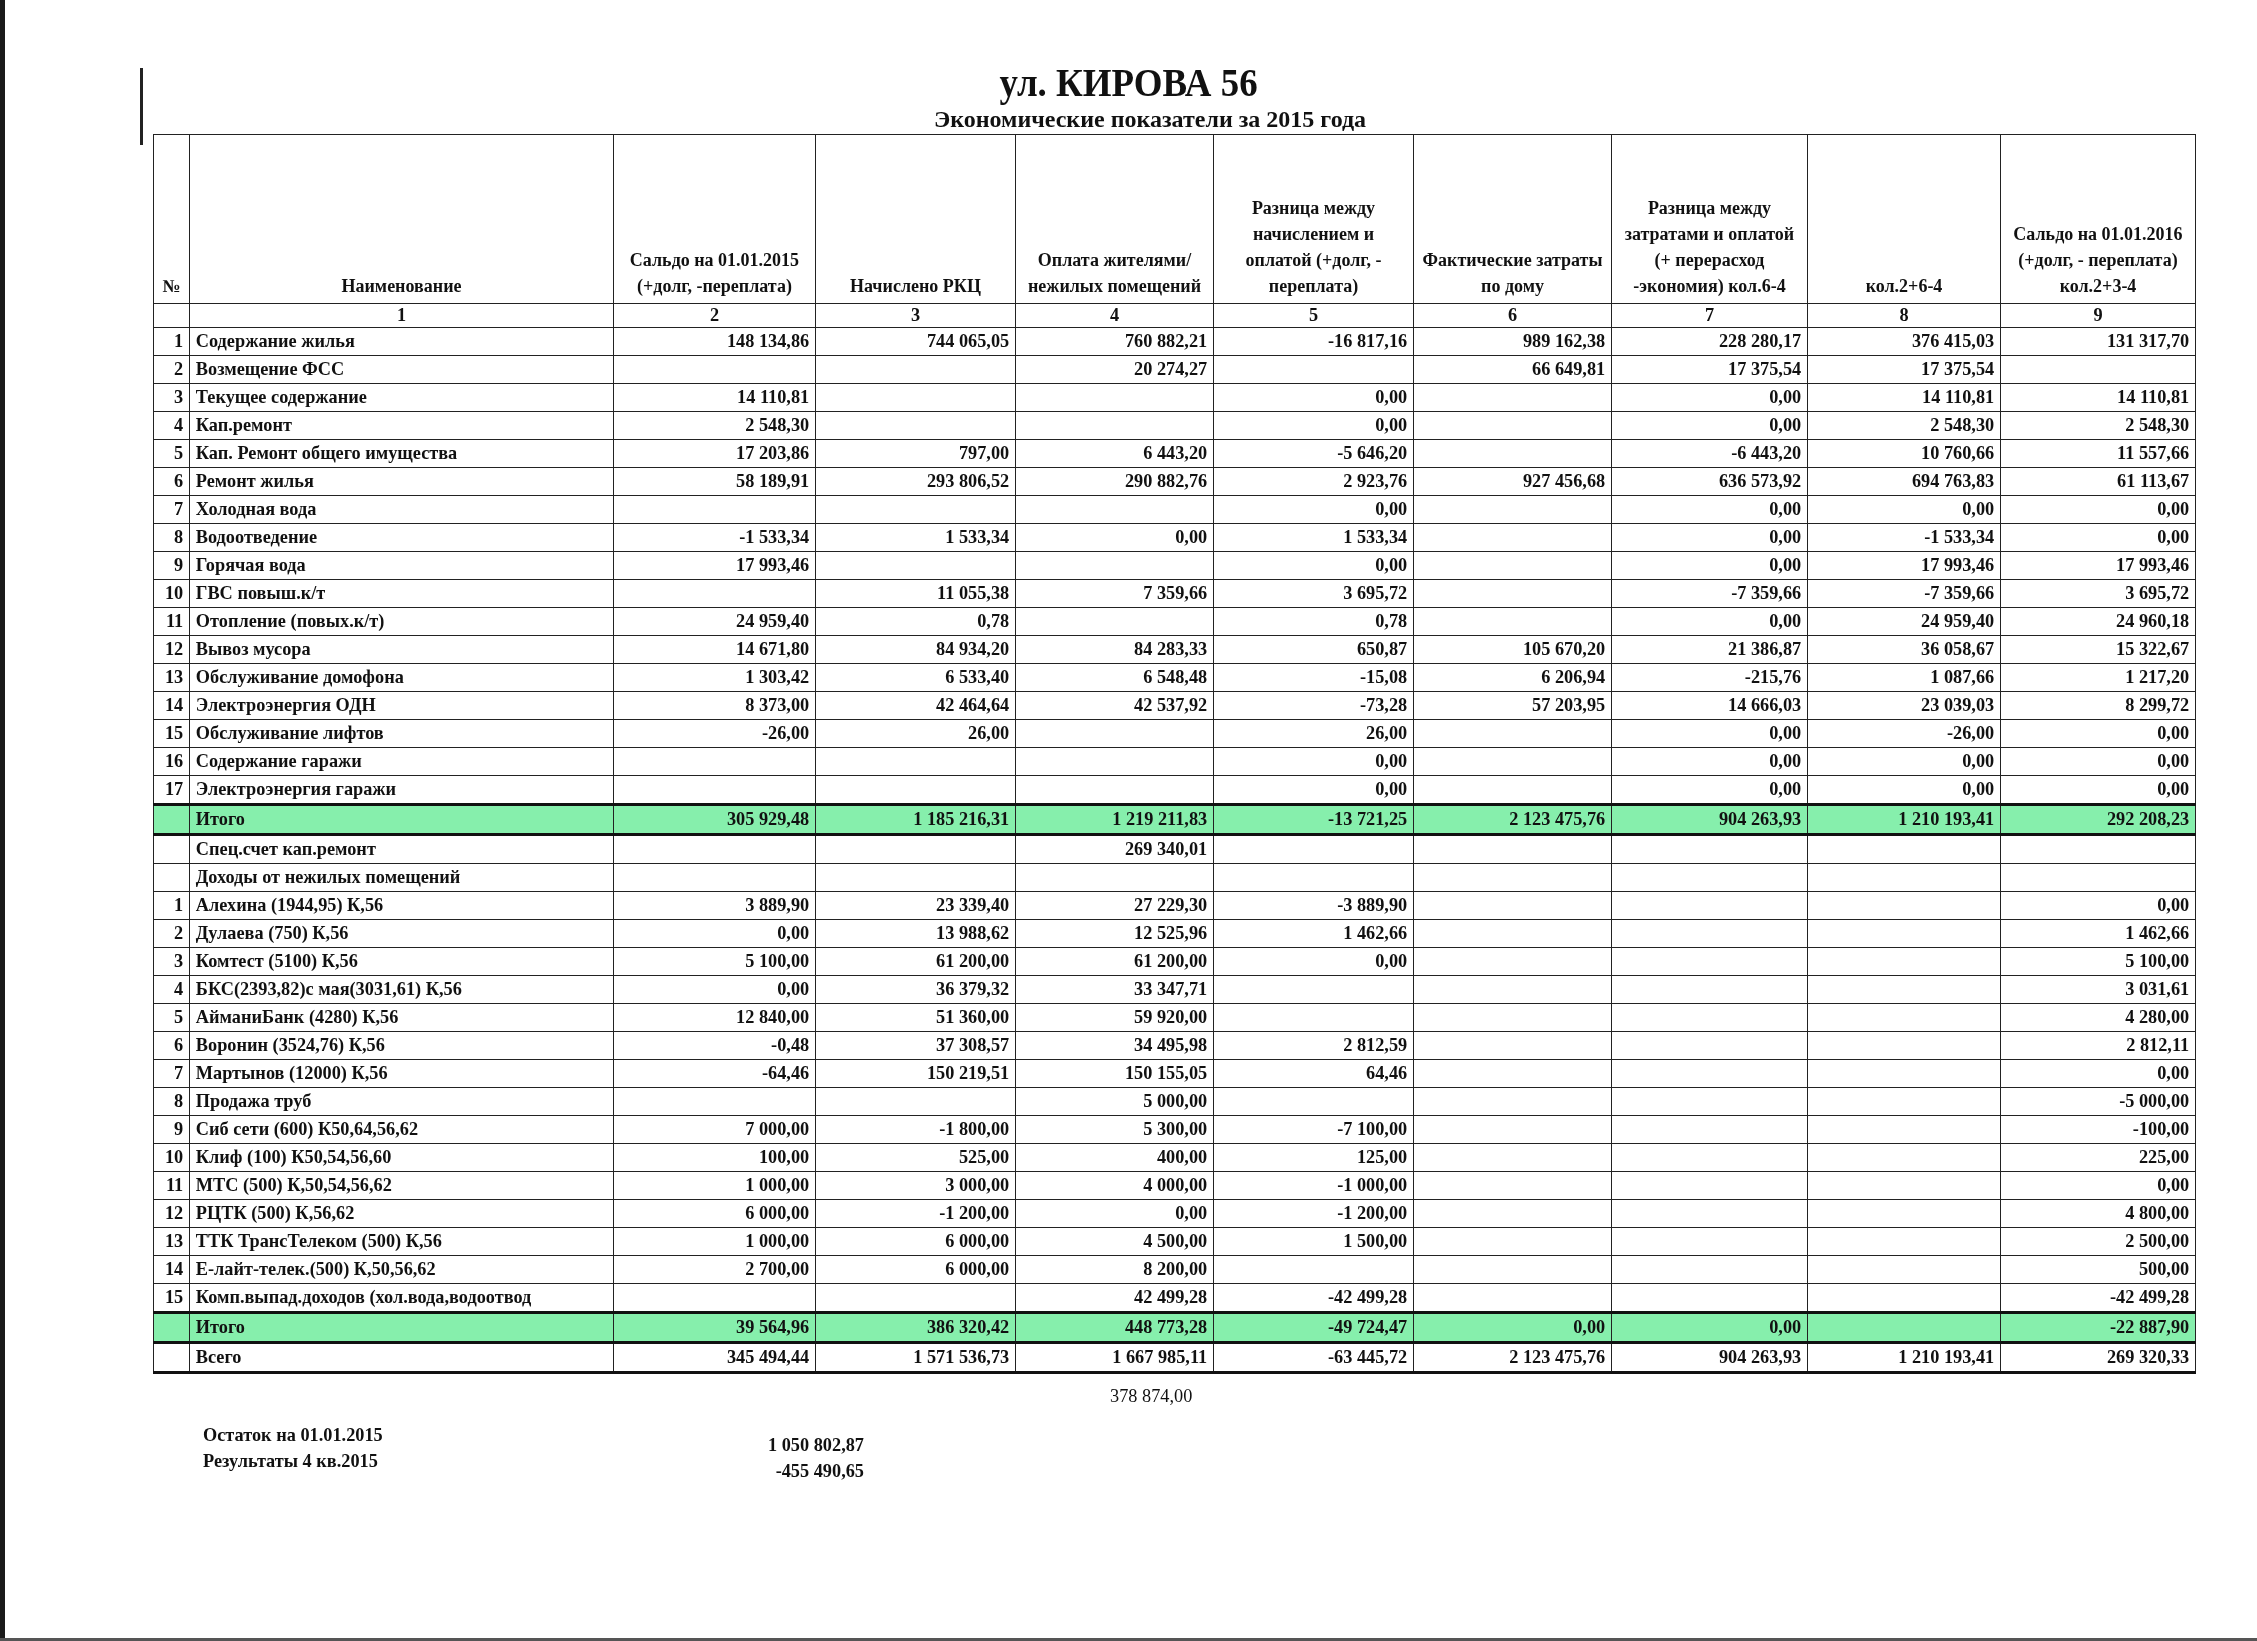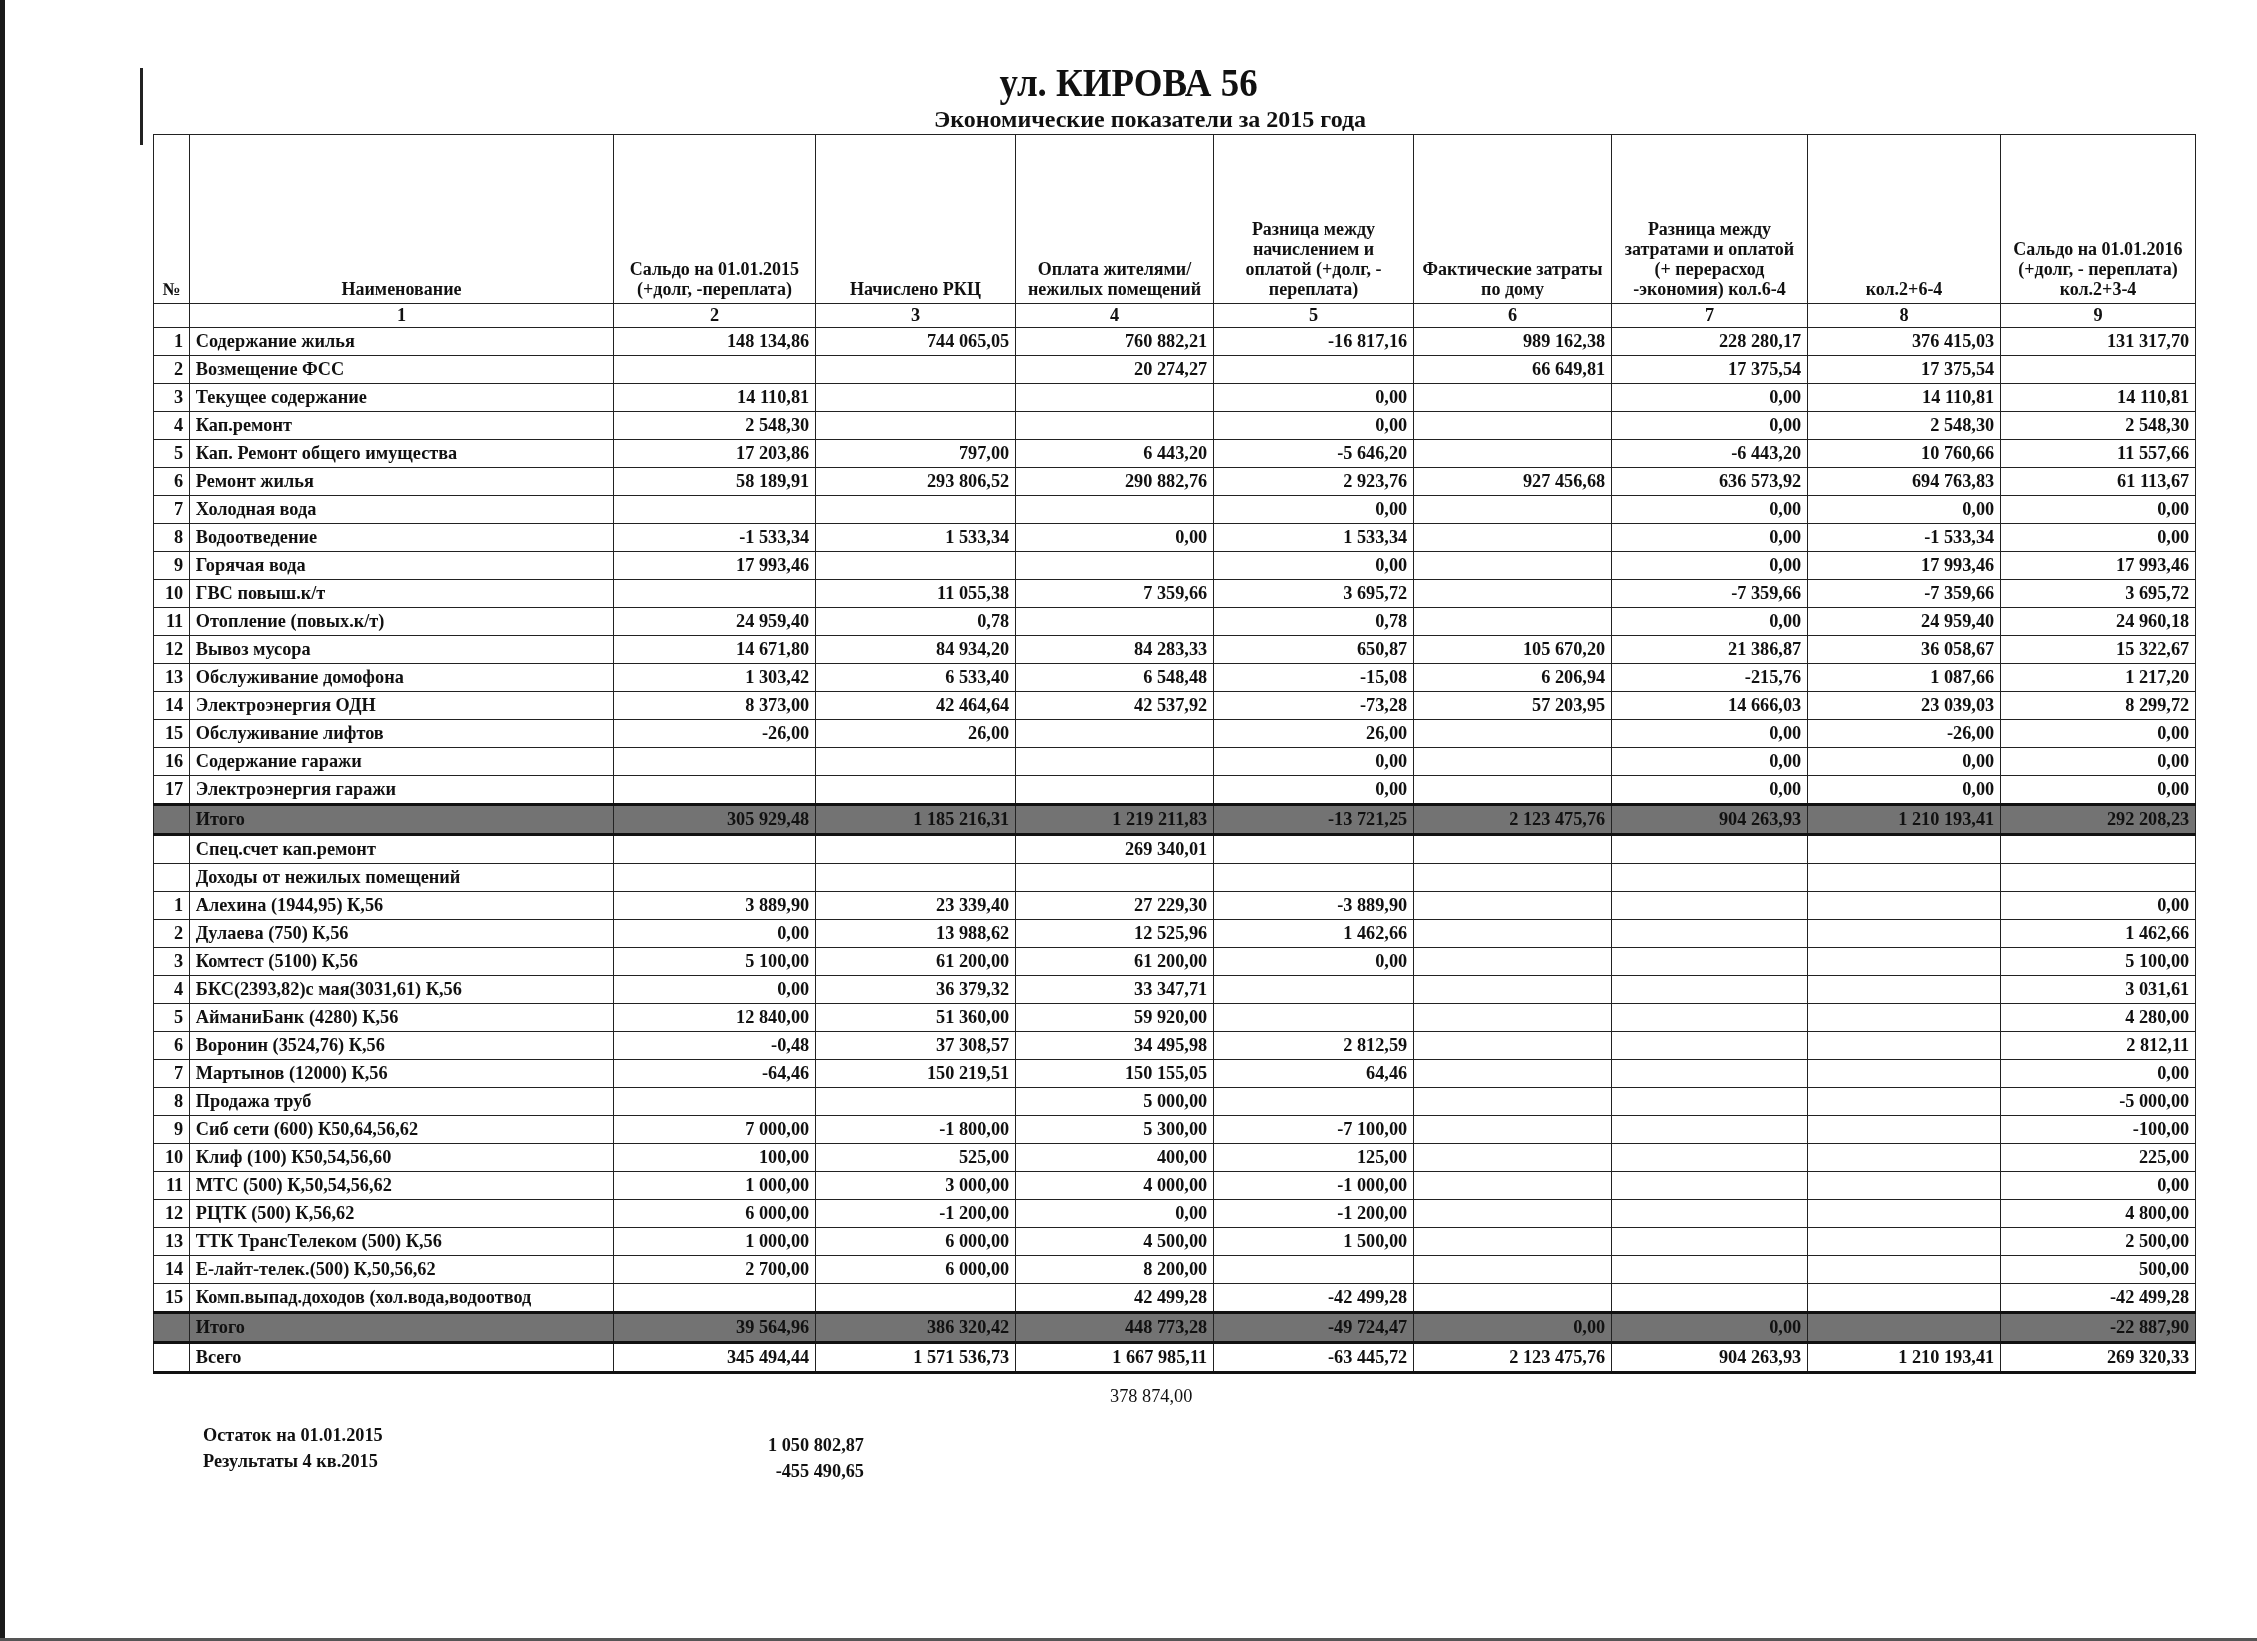--- a/index.html
+++ b/index.html
@@ -4,26 +4,26 @@
 <style>
   html,body{margin:0;padding:0;background:#fff;}
   body{width:2257px;height:1641px;position:relative;overflow:hidden;font-family:"Liberation Serif","DejaVu Serif",serif;color:#111;}
   .left-edge{position:absolute;left:0;top:0;width:4.8px;height:1641px;background:#1a1a1a;}
   .bottom-edge{position:absolute;left:0;bottom:0;width:2257px;height:2.9px;background:#555;}
   .page-vline{position:absolute;left:140px;top:68px;width:2.9px;height:77px;background:#222;}
   .title{position:absolute;left:0;width:2257px;top:58px;text-align:center;font-weight:bold;font-size:41px;transform:scaleX(0.9);}
   .subtitle{position:absolute;left:0;width:2257px;top:106px;text-align:center;font-weight:bold;font-size:24px;padding-left:43px;box-sizing:border-box;}
   table.main{position:absolute;left:153px;top:134px;border-collapse:collapse;table-layout:fixed;width:2041px;font-size:18.3px;font-weight:bold;}
   table.main td, table.main th{border:1.9px solid #222;padding:0 5.8px;height:27px;line-height:25px;white-space:nowrap;overflow:hidden;}
-  table.main th{font-weight:bold;font-size:18px;line-height:20px;vertical-align:bottom;text-align:center;white-space:normal;padding-bottom:3.9px;height:164px;}
+  table.main th{font-weight:bold;font-size:18px;line-height:26px;vertical-align:bottom;text-align:center;white-space:normal;padding-bottom:3.9px;height:164px;}
   table.main tr.colnums td{text-align:center;height:23px;line-height:21px;font-size:18.3px;}
   td.num{text-align:right;}
   td.idx{text-align:right;padding-right:2.9px;}
   td.name{text-align:left;}
-  tr.total td{background:#737373;border-top:3.9px solid #111;border-bottom:3.9px solid #111;}
+  tr.total td{background:#86efac;border-top:3.9px solid #111;border-bottom:3.9px solid #111;}
   tr.grand td{border-bottom:3.9px solid #111;}
   .below-note{position:absolute;left:1110px;top:1386px;font-size:18.3px;font-weight:normal;}
   .summary{position:absolute;left:203px;top:1422px;font-size:18.3px;font-weight:bold;}
   .summary .row{display:flex;height:26px;line-height:26px;}
   .summary .lbl{width:434px;}
   .summary .val{width:227px;text-align:right;margin-top:10px;}
 </style>
 </head>
 <body>
 

